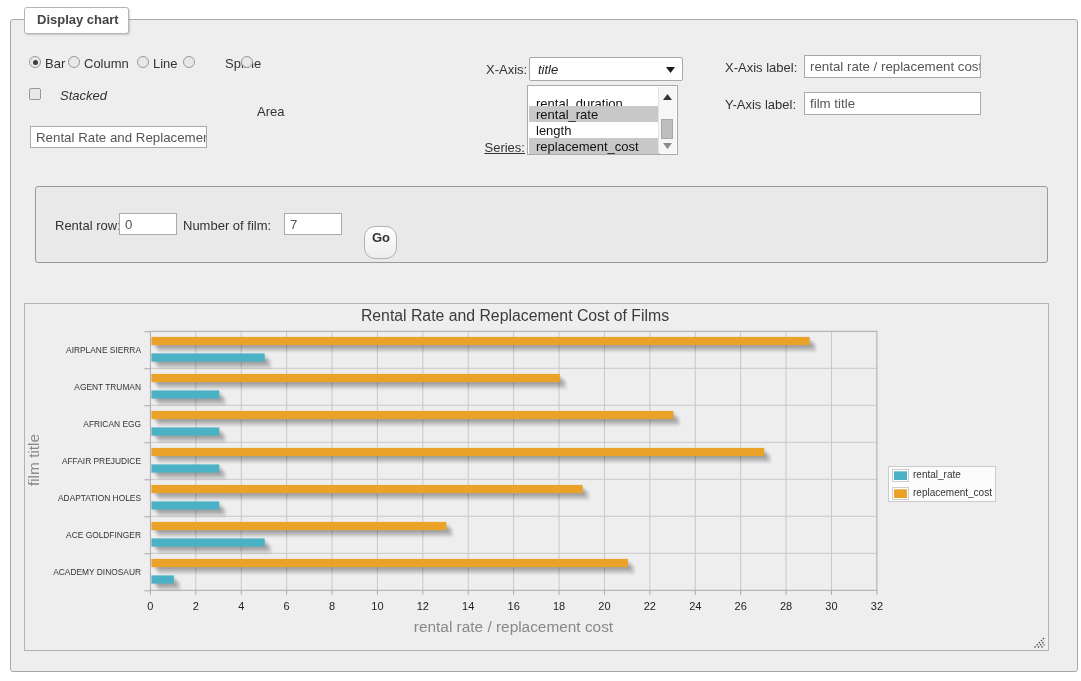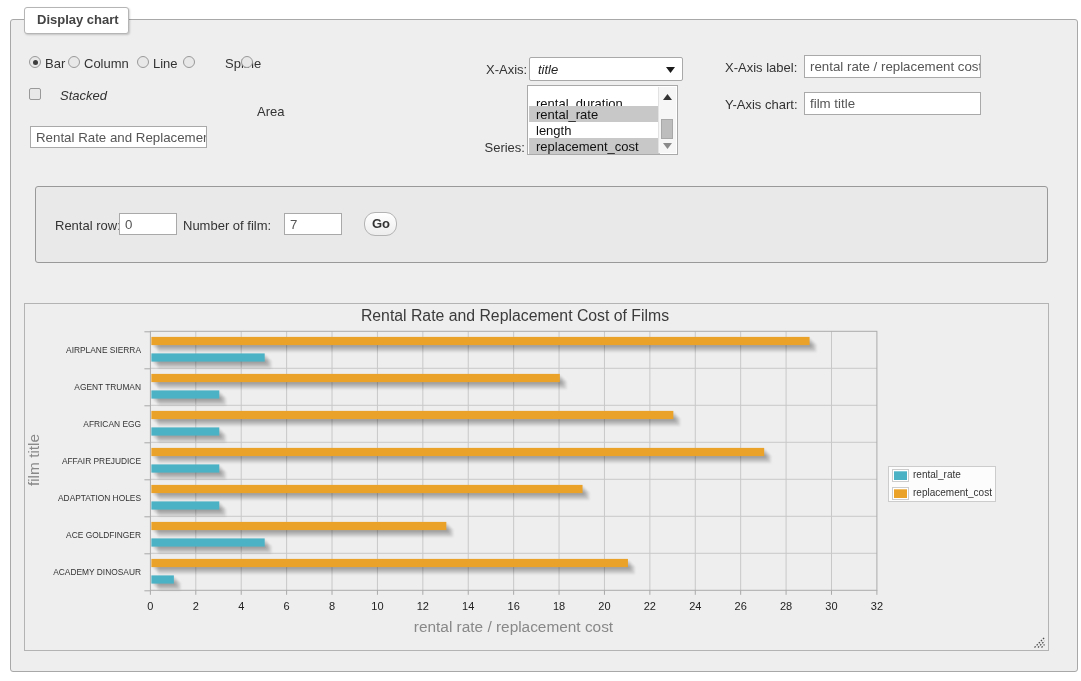--- a/index.html
+++ b/index.html
@@ -8,21 +8,21 @@
 #fs{left:10px;top:19px;width:1066px;height:651px;background:#eeeeee;border:1px solid #a8a8a8;border-radius:3px;}
 #legendbox{left:24px;top:7px;width:103px;height:25px;background:#fff;border:1px solid #b5b5b5;border-radius:3px;box-shadow:1px 1px 2px rgba(0,0,0,0.18);}
 #legendbox span{position:absolute;left:12px;top:4px;font-size:13px;font-weight:bold;color:#444;}
 .lbl{font-size:13px;color:#333;white-space:nowrap;}
 .radio{width:12px;height:12px;border:1px solid #999;border-radius:50%;background:#e8e8e8;box-sizing:border-box;}
 .radio.on::after{content:"";position:absolute;left:3px;top:3px;width:5px;height:5px;background:#3d3d3d;border-radius:50%;}
 .cb{width:12px;height:12px;border:1px solid #999;background:#e8e8e8;box-sizing:border-box;border-radius:2px;}
 .inp{background:#fff;border:1px solid #a9a9a9;box-sizing:border-box;font-size:13.3px;color:#555;white-space:nowrap;overflow:hidden;}
 .inp span{position:absolute;left:5px;top:3px;}
 #panel{left:35px;top:186px;width:1011px;height:75px;background:#e9e9e9;border:1px solid #999;border-radius:3px;}
-#gobtn{left:364px;top:212px;width:33px;height:24px;border:1px solid #b3b3b3;border-radius:11px;background:linear-gradient(#ffffff,#ededed);box-sizing:border-box;}
+#gobtn{left:364px;top:226px;width:33px;height:33px;border:1px solid #b3b3b3;border-radius:11px;background:linear-gradient(#ffffff,#ededed);box-sizing:border-box;}
 #gobtn span{position:absolute;left:7px;top:3px;font-size:13px;font-weight:bold;color:#333;}
 #mlist{left:527px;top:85px;width:151px;height:70px;background:#fff;border:1px solid #a9a9a9;box-sizing:border-box;}
 .opt{position:absolute;left:1px;width:131px;height:16px;font-size:13px;color:#111;white-space:nowrap;}
 .opt span{position:absolute;left:7px;top:1px;}
 .opt.sel{background:#c8c8c8;}
 #sbar{position:absolute;right:1px;top:1px;width:17px;height:66px;background:#f6f6f6;border-left:1px solid #e2e2e2;}
 #selectbox{left:529px;top:57px;width:154px;height:24px;background:#fff;border:1px solid #a9a9a9;box-sizing:border-box;border-radius:2px;font-style:italic;}
 </style>
 </head>
 <body>
@@ -73,27 +73,27 @@
   <div id="sbar">
     <svg style="position:absolute;left:4px;top:7px;" width="9" height="6">
         <path d="M0 6 L9 6 L4.5 0 Z" fill="#333"></path>
       </svg>
     <div style="position:absolute;left:2px;top:32px;width:12px;height:20px;background:#bdbdbd;border:1px solid #a8a8a8;box-sizing:border-box;"></div>
     <svg style="position:absolute;left:4px;top:56px;" width="9" height="6">
         <path d="M0 0 L9 0 L4.5 6 Z" fill="#8a8a8a"></path>
       </svg>
   </div>
 </div>
-<div class="abs lbl" style="left:484.5px;top:139.5px;">Series:</div>
+<div class="abs lbl" style="left:484.5px;top:139.5px;text-decoration:underline;">Series:</div>
 
 <div class="abs lbl" style="left:725px;top:60px;text-align:right;">X-Axis label:</div>
 <div class="abs inp" style="left:804px;top:55px;width:177px;height:23px;">
     <span>rental rate / replacement cost</span>
   </div>
-<div class="abs lbl" style="left:725px;top:97px;">Y-Axis chart:</div>
+<div class="abs lbl" style="left:725px;top:97px;">Y-Axis label:</div>
 <div class="abs inp" style="left:804px;top:92px;width:177px;height:23px;">
     <span>film title</span>
   </div>
 
 <div class="abs" id="panel"></div>
 <div class="abs lbl" style="left:55px;top:218px;">Rental row:</div>
 <div class="abs inp" style="left:119px;top:213px;width:58px;height:22px;">
     <span>0</span>
   </div>
 <div class="abs lbl" style="left:183px;top:218px;">Number of film:</div>

